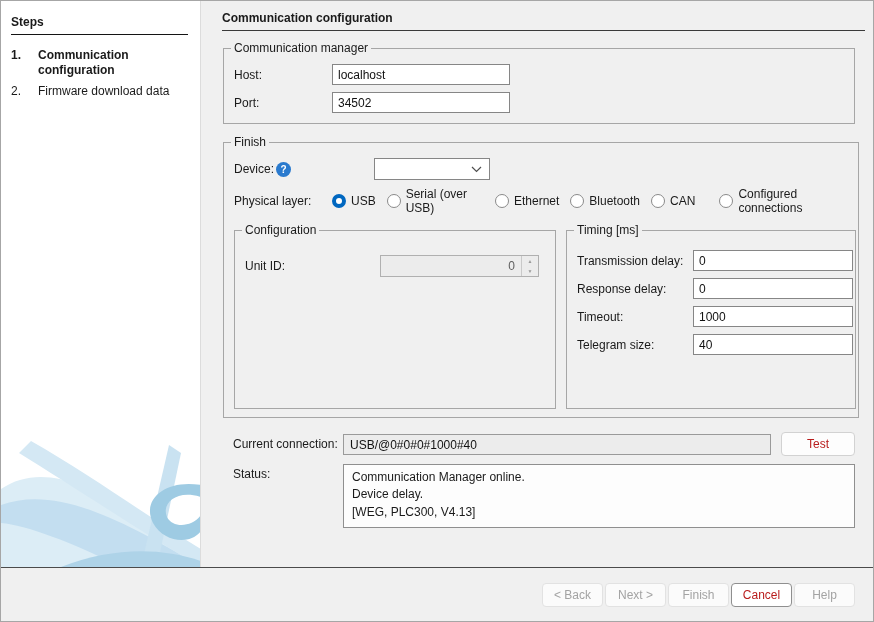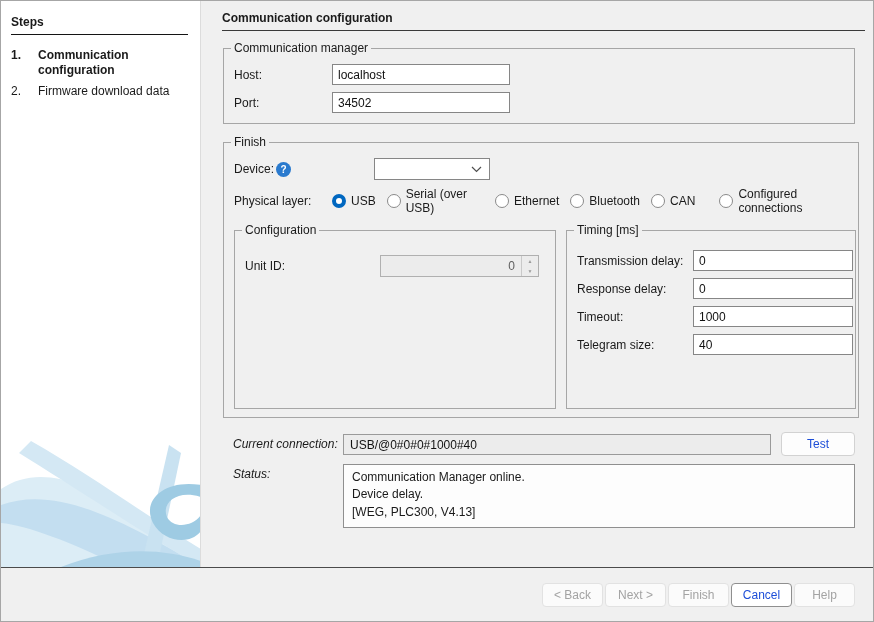--- a/index.html
+++ b/index.html
@@ -30,21 +30,21 @@
   
   .main{flex:1;padding:10px 8px 0 9px;min-width:0;}
   .page-title{font-weight:bold;padding-bottom:5px;border-bottom:1px solid #3a3a3a;margin-bottom:10px;}
   fieldset{border:1px solid #a6a6a6;margin:0 10px 11px 1px;padding:2px 2px 8px 10px;}
   legend{padding:0 3px;margin-left:-3px;}
   .frow{display:flex;align-items:center;margin:7px 0;}
   .lbl{flex:none;}
   .lw98{width:98px;}
   .lw116{width:116px;}
   .lw135{width:135px;}
-  .lw110{width:110px;font-style:italic;}
+  .lw110{width:110px;}
   input.tbx{height:21px;border:1px solid #868686;background:#fff;color:#111;
     font:inherit;padding:0 5px;outline:none;}
   .w178{width:178px;}
   .w160{width:160px;}
   .dis{background:#ececec;border-color:#b3b3b3;color:#555;}
   
   .help-icon{width:15px;height:15px;border-radius:50%;background:#2a7ace;color:#fff;
     font-size:10px;font-weight:bold;display:inline-flex;align-items:center;
     justify-content:center;margin-left:2px;}
   .combo{width:116px;height:22px;border:1px solid #868686;background:#fff;
@@ -71,21 +71,21 @@
   
   .bottom-row{display:flex;align-items:center;margin:0 10px 8px 11px;}
   .bottom-row.top{align-items:flex-start;}
   .conn-field{flex:1;height:21px;border:1px solid #9a9a9a;background:#ececec;
     padding:3px 6px 0 6px;color:#111;}
   .status-box{flex:1;border:1px solid #8f8f8f;background:#fdfdfd;
     padding:4px 8px 6px 8px;line-height:1.45;min-height:50px;}
   .cc-row{margin-top:14px;}
   
   .btn{height:24px;border:1px solid #d2d2d2;border-radius:4px;background:#fdfdfd;
-    font:inherit;color:#1d4ed8;padding:0 6px;min-width:61px;text-align:center;
+    font:inherit;color:#b91c1c;padding:0 6px;min-width:61px;text-align:center;
     display:inline-flex;align-items:center;justify-content:center;}
   .btn.disabled{color:#a3a3a3;border-color:#e2e2e2;background:#fbfbfb;}
   .btn.primary-border{border-color:#8f8f8f;background:#ffffff;}
   .test-btn{width:74px;margin-left:10px;flex:none;}
   
   .footer{height:54px;flex:none;border-top:1px solid #4b4b4b;background:#f0f0f0;
     display:flex;align-items:center;justify-content:flex-end;padding-right:18px;gap:2px;}
   .chev{margin-left:6px;flex:none;display:inline-flex;}
 </style>
 </head>

